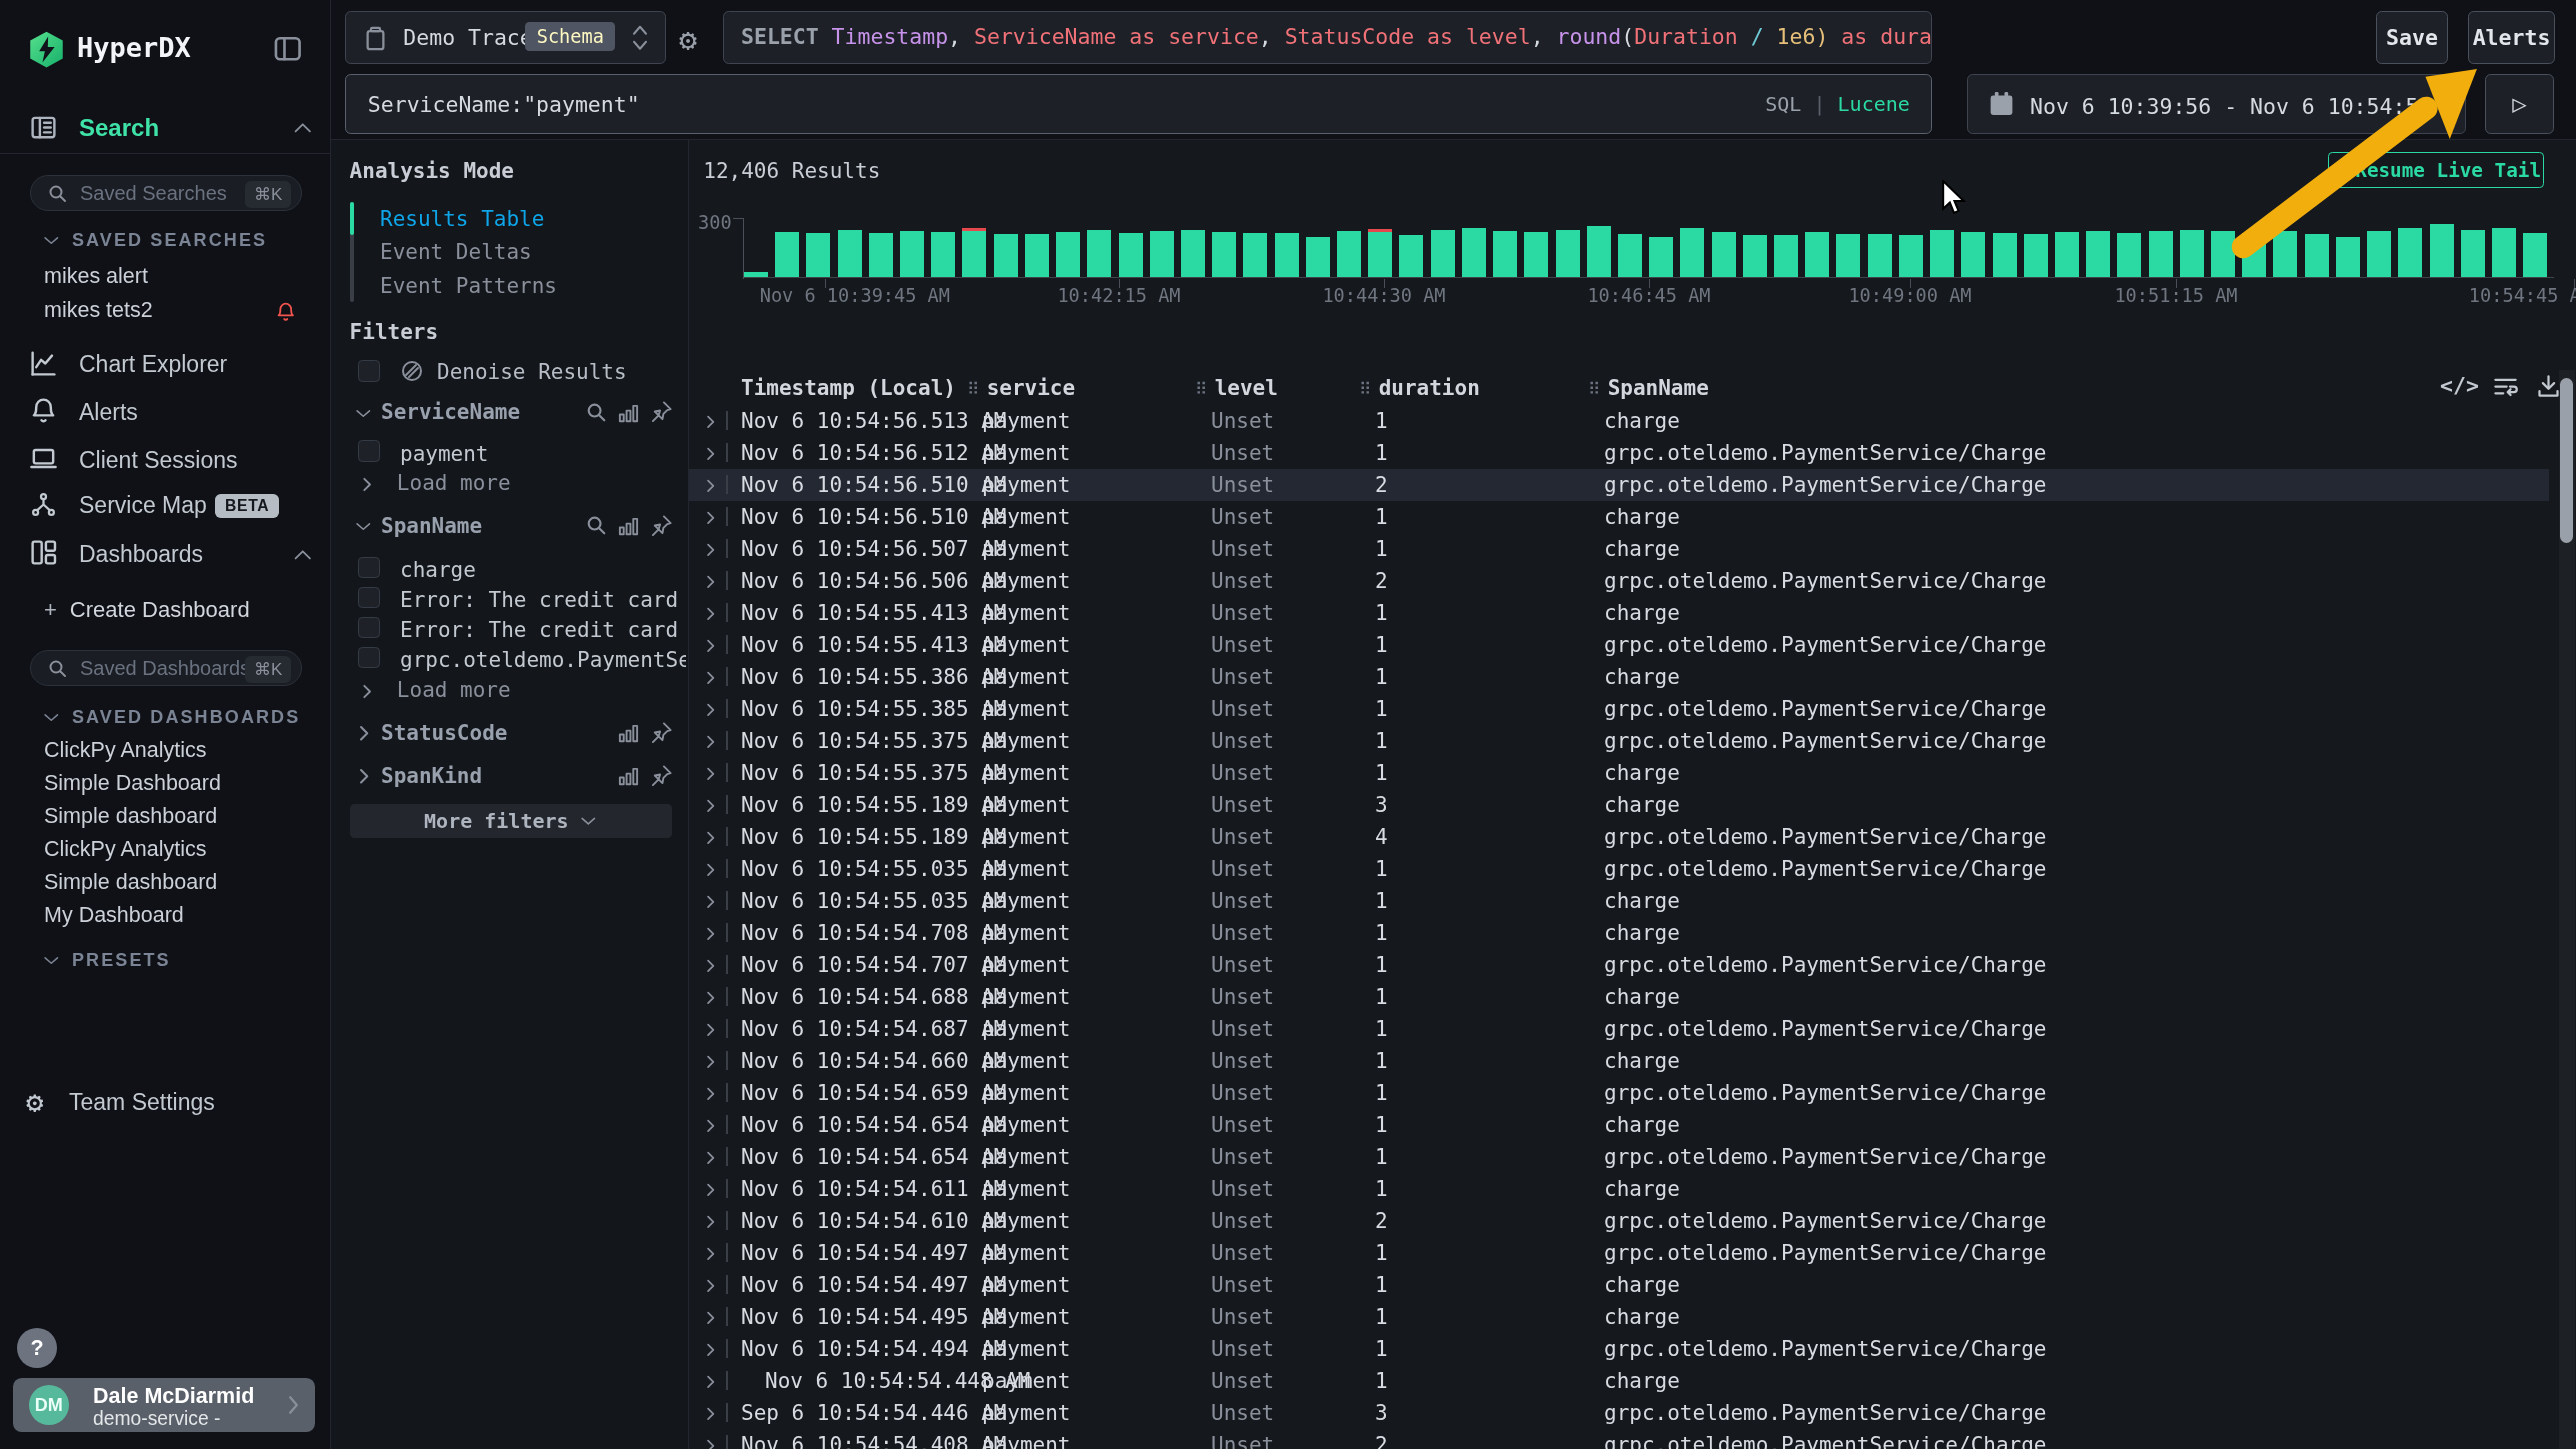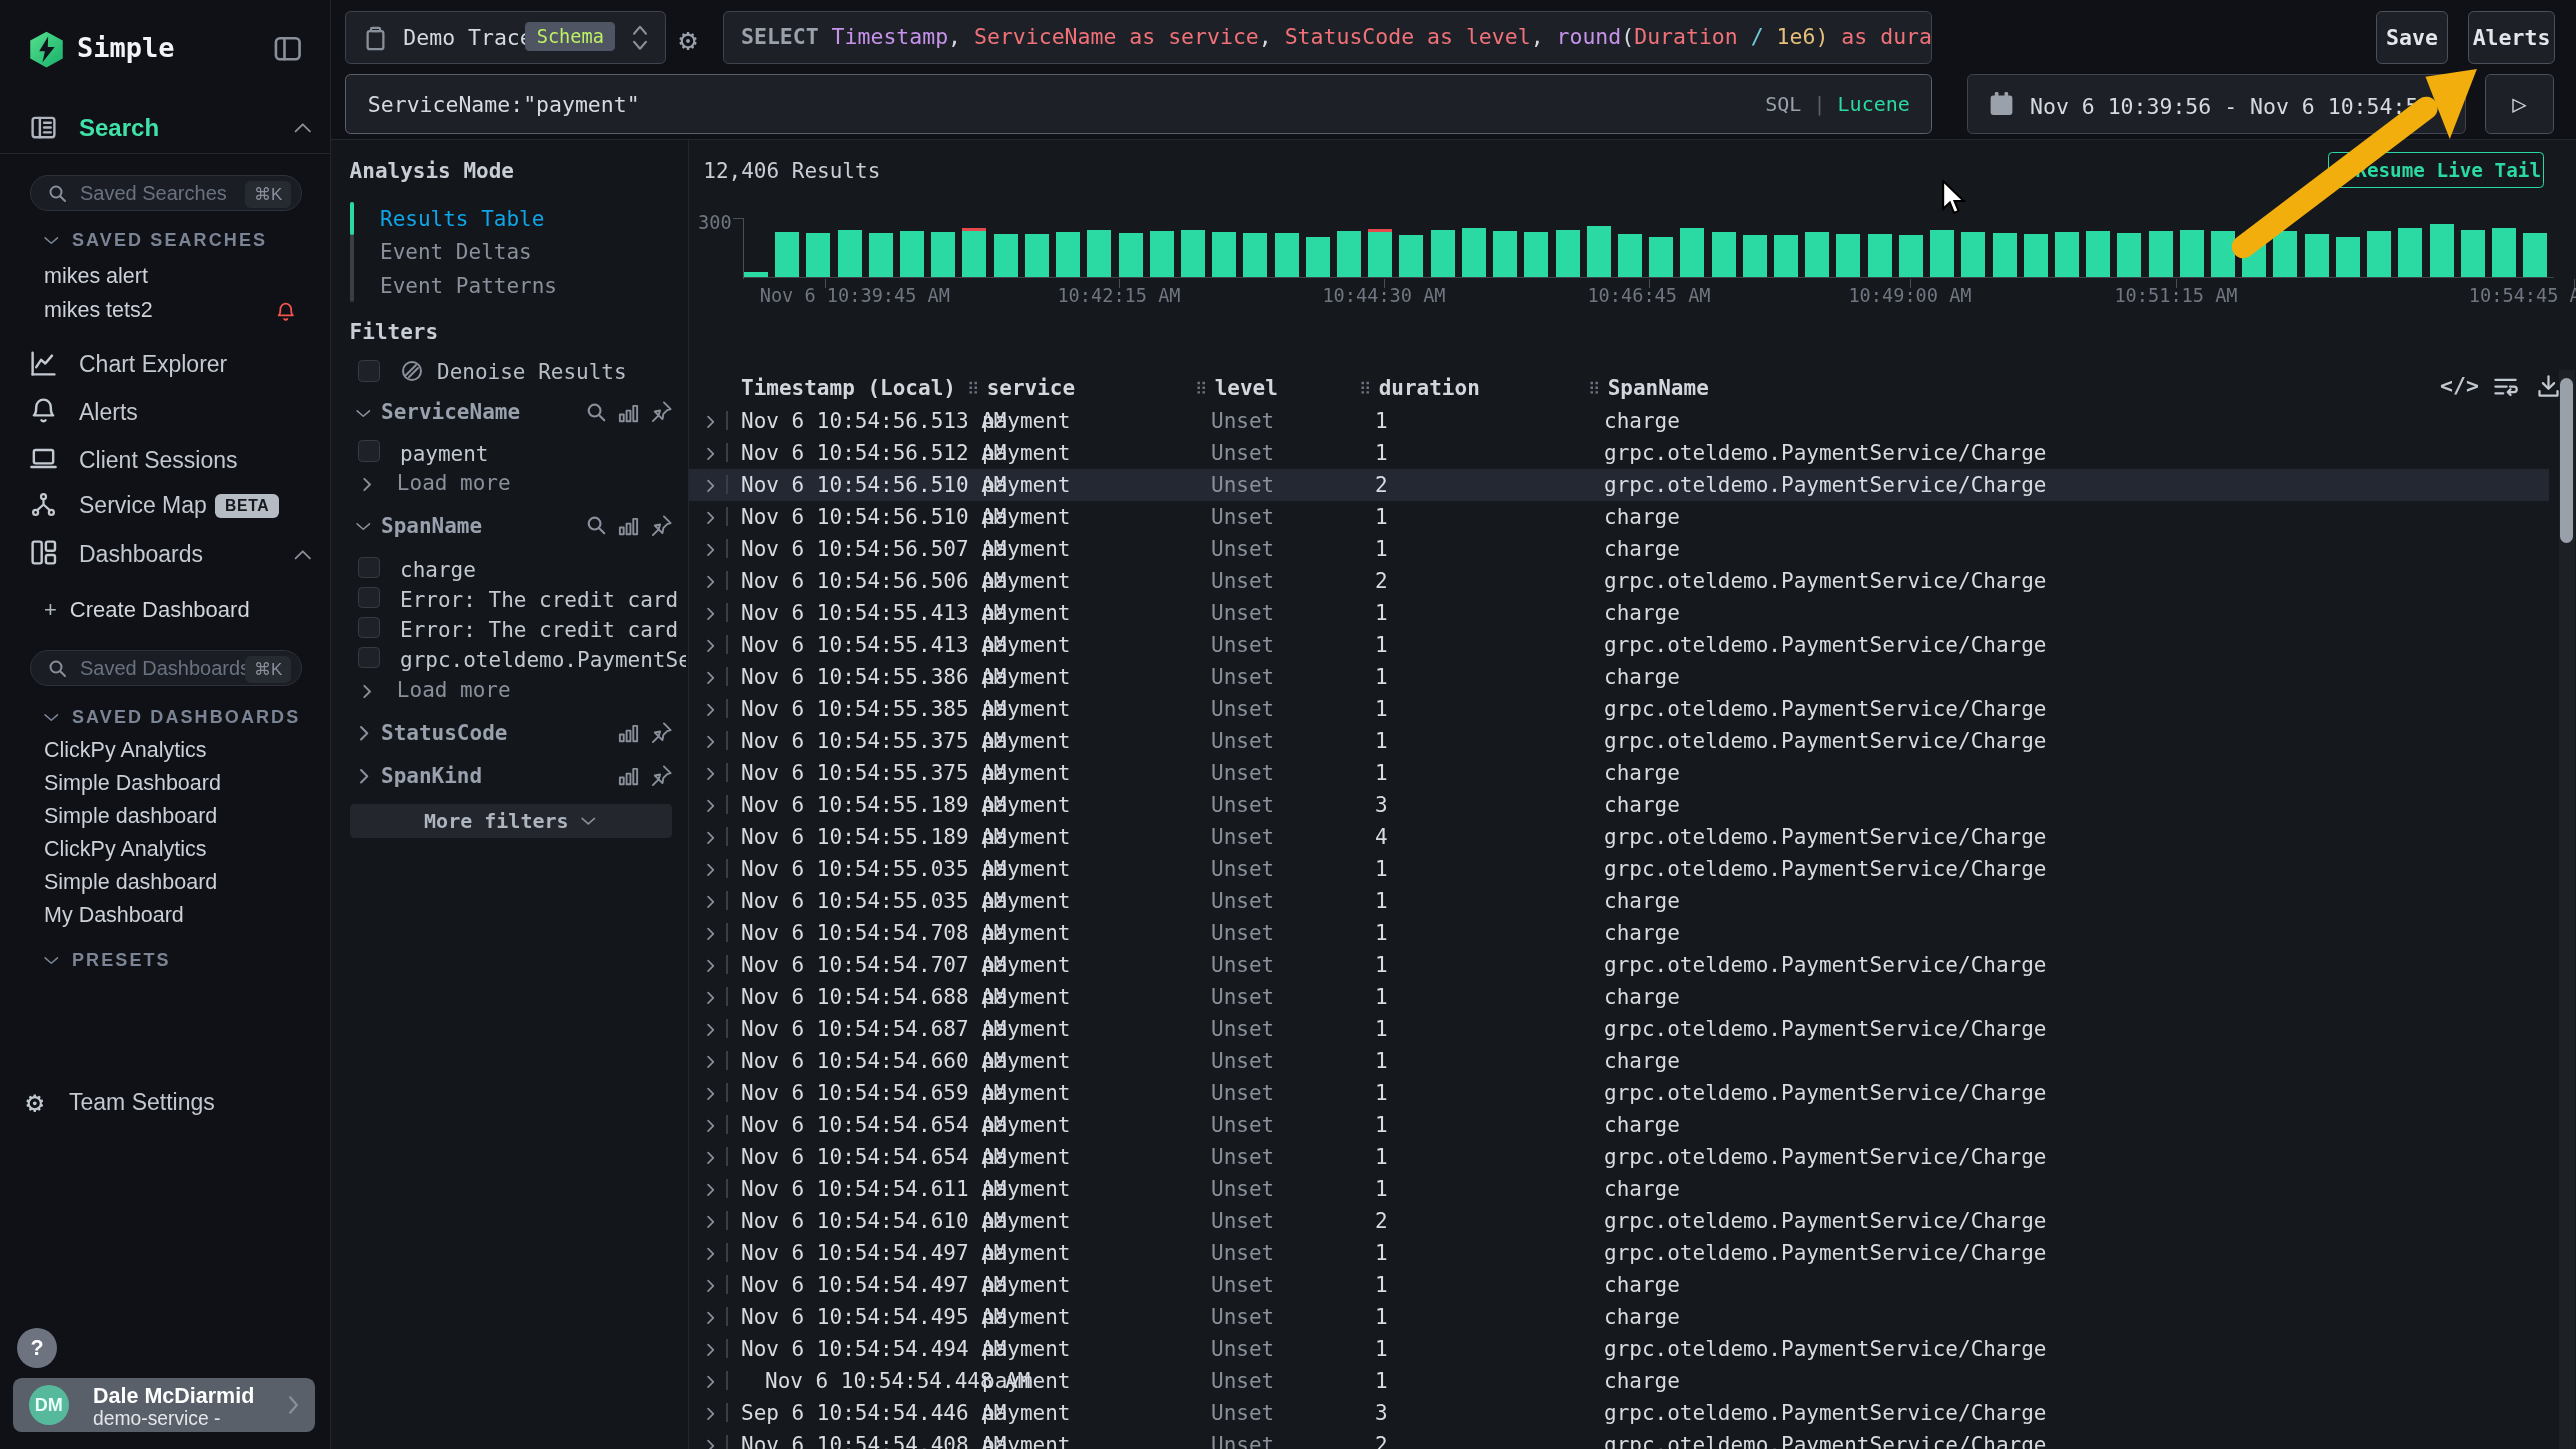--- a/index.html
+++ b/index.html
@@ -85,21 +85,21 @@
         <defs>
             <linearGradient id="lg" x1="0" y1="0" x2="1" y2="1">
           <stop offset="0" stop-color="#56e08d"></stop>
               <stop offset="1" stop-color="#17b06b"></stop>
             </linearGradient>
           </defs>
         <polygon points="12,1 22,6.5 22,17.5 12,23 2,17.5 2,6.5" fill="url(#lg)"></polygon>
         <polygon points="13,4 7.5,13 11,13 9.5,20 17,10.5 12.8,10.5" fill="#10131a"></polygon>
       </svg>
     </div>
-    <div class="abs mono nowrap" style="left:77px;top:31.5px;font-size:27px;font-weight:bold;color:#f2f4f7;">Simple</div>
+    <div class="abs mono nowrap" style="left:77px;top:31.5px;font-size:27px;font-weight:bold;color:#f2f4f7;">HyperDX</div>
     <div class="abs" style="left:272px;top:33px;">
       <svg class="ic" width="31.5" height="31.5" viewBox="0 0 24 24">
           <rect x="3" y="4" width="18" height="16" rx="3"></rect>
           <line x1="9.5" y1="4" x2="9.5" y2="20"></line>
         </svg>
     </div>
 
     <div class="abs" style="left:29px;top:113px;">
       <svg class="ic" width="29" height="29" viewBox="0 0 24 24" style="stroke:#aeb5bf">
           <rect x="3" y="4" width="18" height="16" rx="2"></rect>
@@ -261,21 +261,21 @@
   </div>
 
   <div class="abs topbar">
 
     <div class="abs box" style="left:14.3px;top:11.4px;width:321px;height:53px;">
       <svg class="ic" style="position:absolute;left:15.7px;top:13px;" width="27" height="27" viewBox="0 0 24 24">
           <rect x="8" y="2.5" width="8" height="3" rx="1"></rect>
           <rect x="5" y="5.5" width="14" height="16" rx="2"></rect>
         </svg>
       <span class="abs tb-text nowrap" style="left:57px;top:13px;">Demo Traces</span>
-      <span class="abs mono" style="right:50px;top:10px;background:#4f5562;color:#bef264;font-size:18.6px;border-radius:4.3px;padding:3.6px 11.4px;">Schema</span>
+      <span class="abs mono" style="right:50px;top:10px;background:#4f5562;color:#fef9c3;font-size:18.6px;border-radius:4.3px;padding:3.6px 11.4px;">Schema</span>
       <span style="position:absolute;right:15.7px;top:10px;">
         <svg class="ic" width="20" height="31.5" viewBox="0 0 20 30">
             <polyline points="4,11 10,4 16,11"></polyline>
             <polyline points="4,19 10,26 16,19"></polyline>
           </svg>
       </span>
     </div>
 
     <div class="abs" style="left:348px;top:21.5px;font-size:30px;color:#9aa1ab;">⚙</div>
 

